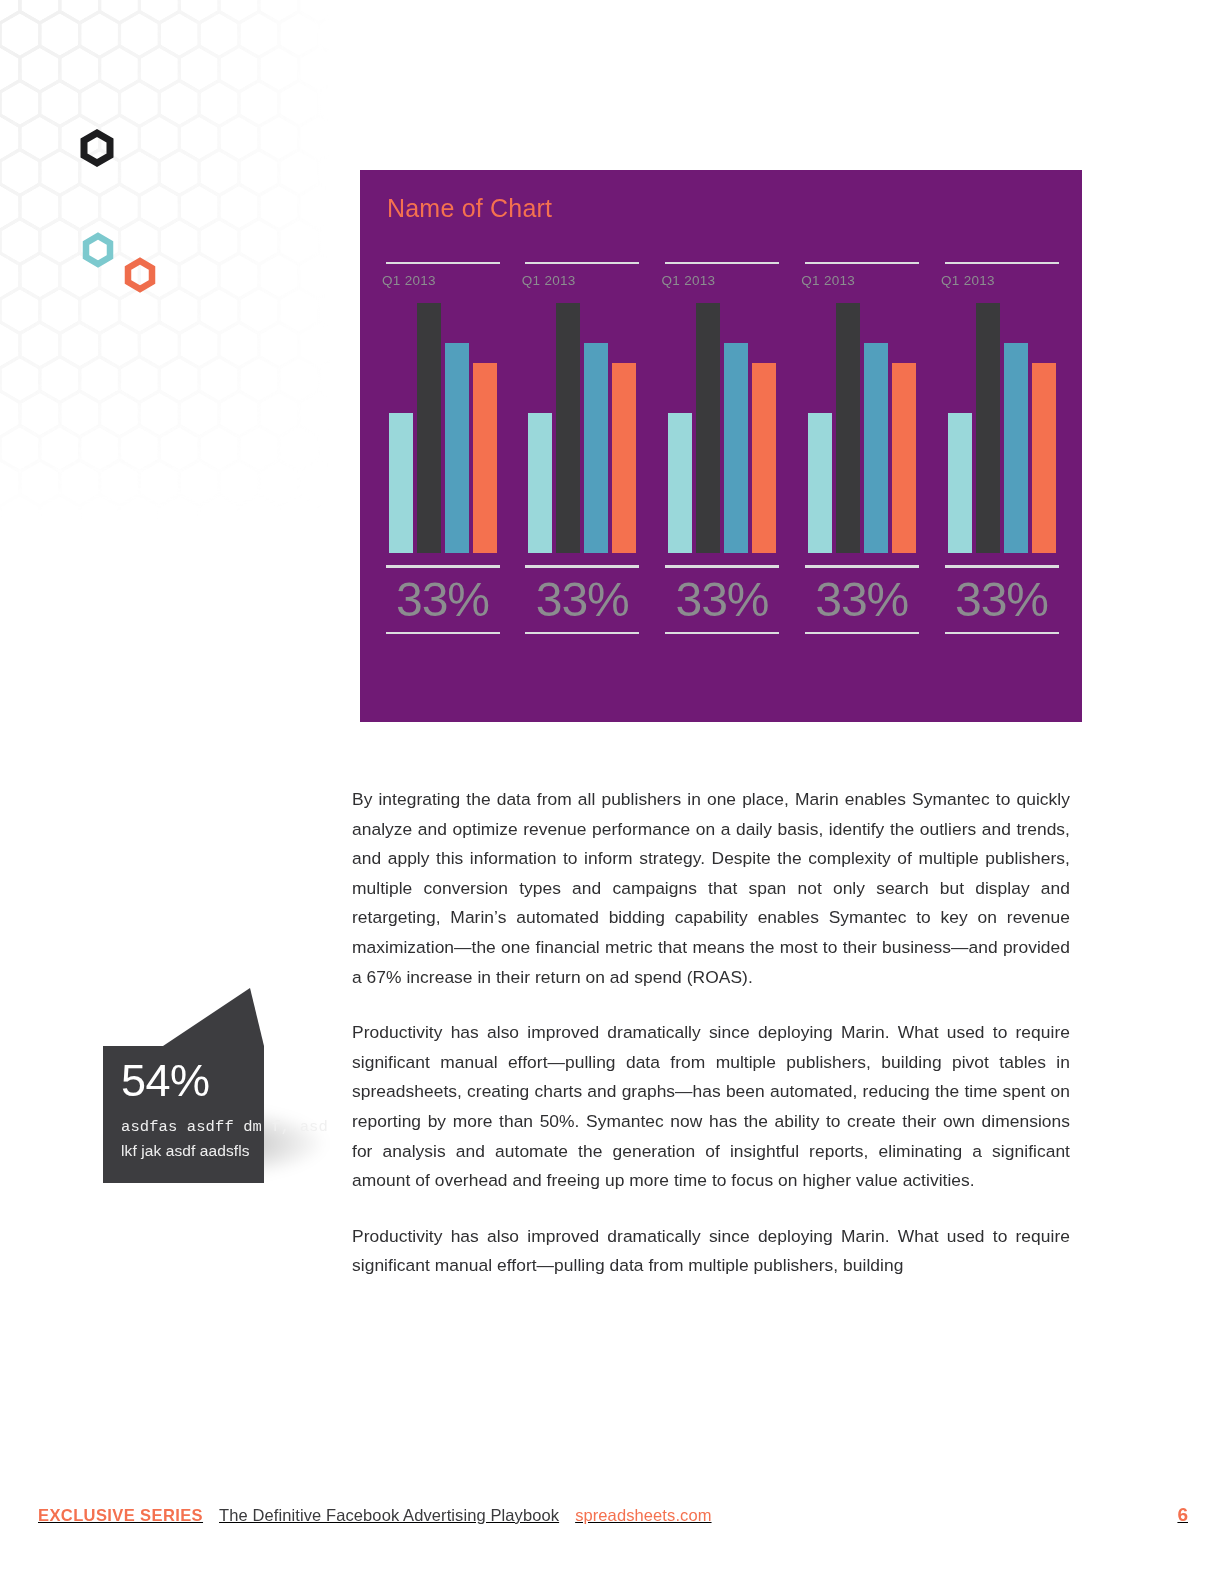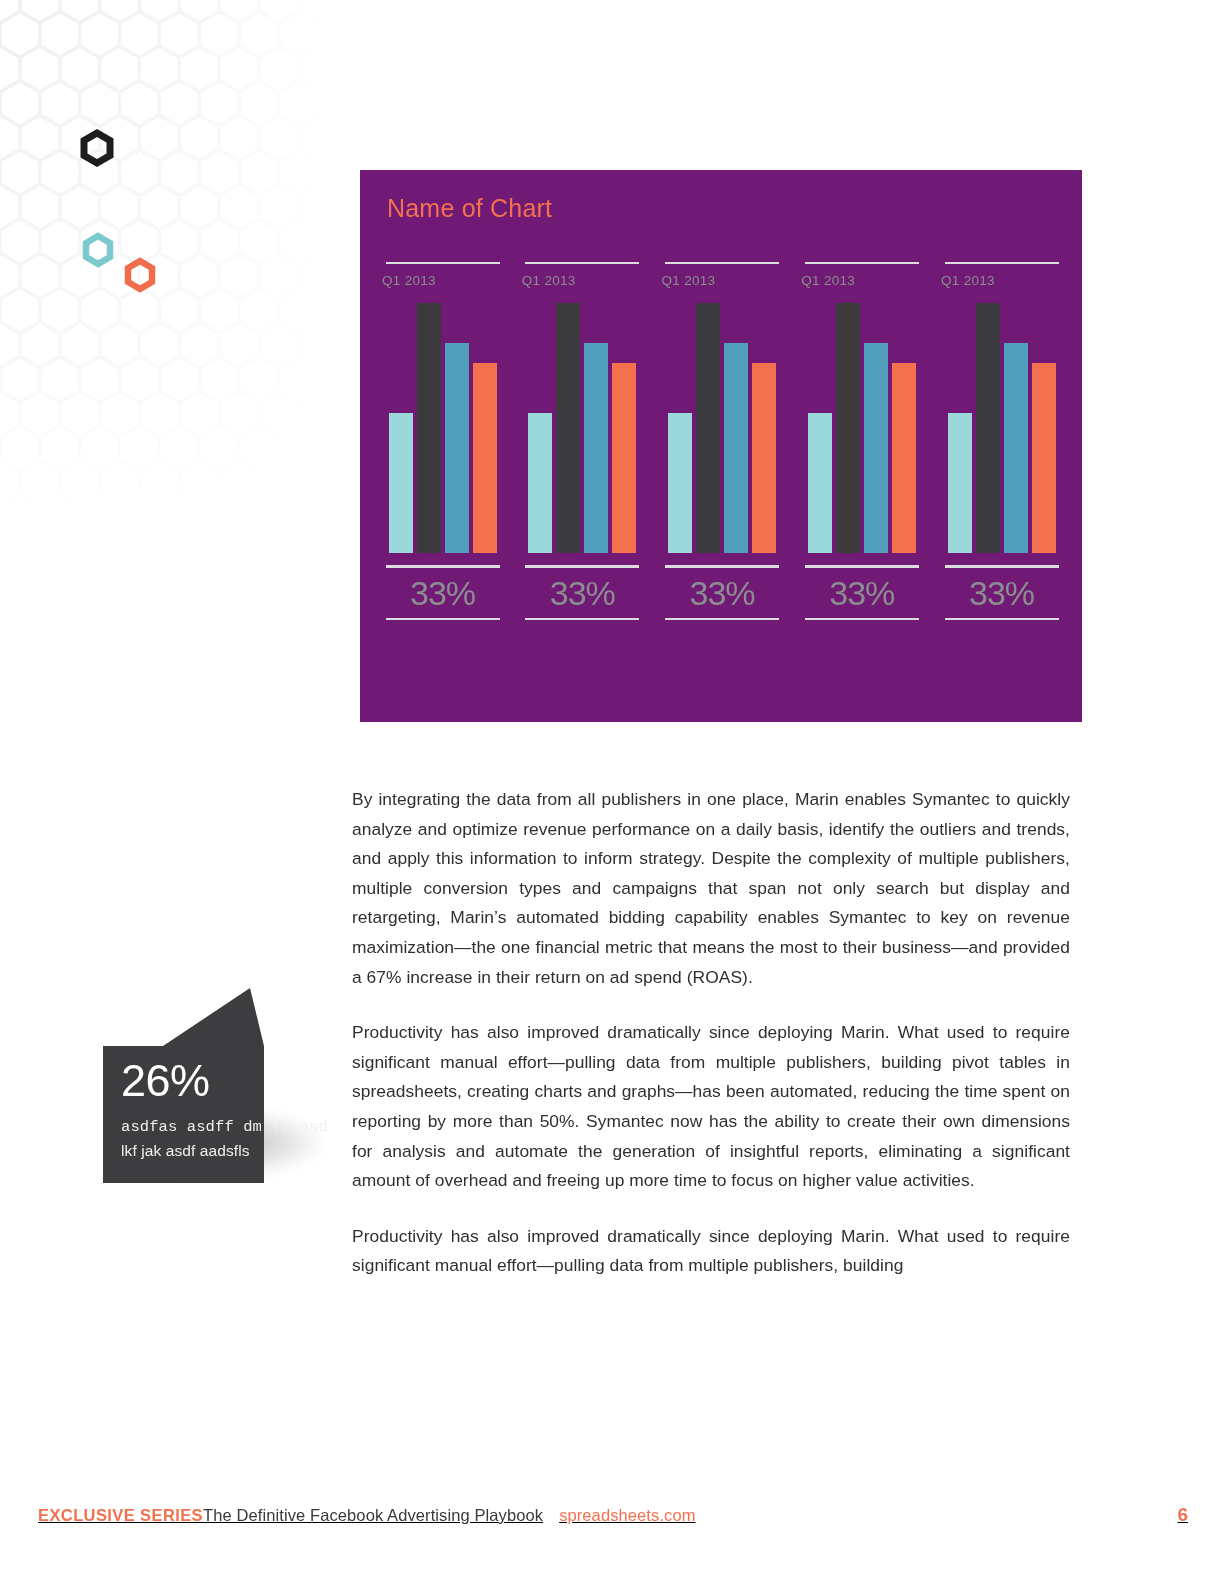--- a/index.html
+++ b/index.html
@@ -94,21 +94,21 @@
     width: 24px;
   }
   .group-rule-bottom {
     height: 3px;
     background: #dcdddf;
     width: 114px;
     margin: 12px auto 0 auto;
   }
   .group-value {
     text-align: center;
-    font-size: 34px;
+    font-size: 48px;
     color: #8b8d8f;
     line-height: 1;
     margin-top: 8px;
     letter-spacing: -1px;
     font-weight: 400;
   }
   .group-rule-under {
     height: 2px;
     background: #dcdddf;
     width: 114px;
@@ -204,21 +204,21 @@
   }
   #footer-series {
     font-size: 16.5px;
     font-weight: bold;
     color: #f4714f;
     letter-spacing: 0.4px;
   }
   #footer-title {
     font-size: 16.5px;
     color: #3a3a3c;
-    margin-left: 0;
+    margin-left: 16px;
     letter-spacing: 0.1px;
   }
   #footer-url {
     font-size: 16.5px;
     color: #f4714f;
     margin-left: 16px;
     letter-spacing: 0.1px;
   }
   #footer-page {
     margin-left: auto;
@@ -509,21 +509,21 @@
       <p class="body-par" style="text-align: justify;">Productivity has also improved dramatically since deploying Marin. What used to require significant manual effort—pulling data from multiple publishers, building</p>
     </div>
 </section>
 
 <aside id="callout">
   <div id="callout-shadow"></div>
   <svg id="callout-tail" viewBox="0 0 252 200">
     <polygon points="147,0 161,58 60,58" fill="#3d3d40"></polygon>
   </svg>
   <div id="callout-box">
-    <div id="callout-value">26%</div>
+    <div id="callout-value">54%</div>
     <div id="callout-line-1" class="callout-line">asdfas asdff dm f,.asd</div>
     <div id="callout-line-2" class="callout-line">lkf jak asdf aadsfls</div>
   </div>
 </aside>
 
 <footer id="footer">
   <span id="footer-series">EXCLUSIVE SERIES</span>
   <span id="footer-title">The Definitive Facebook Advertising Playbook</span>
   <span id="footer-url">spreadsheets.com</span>
   <span id="footer-page">6</span>

